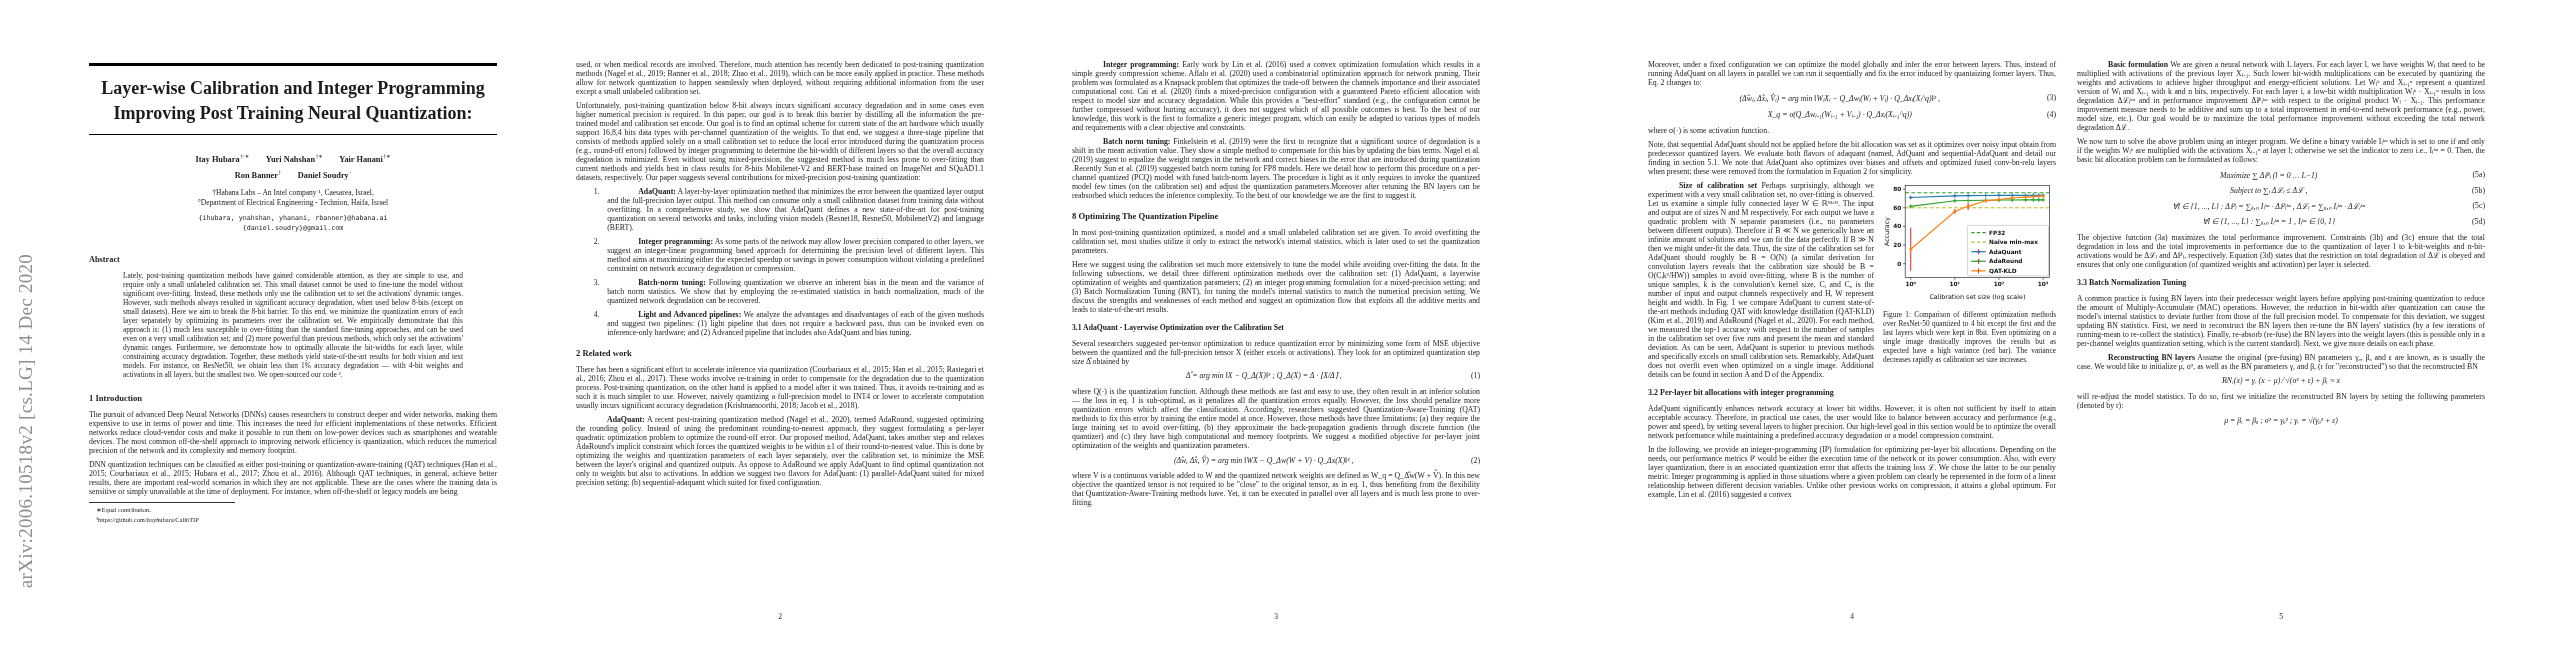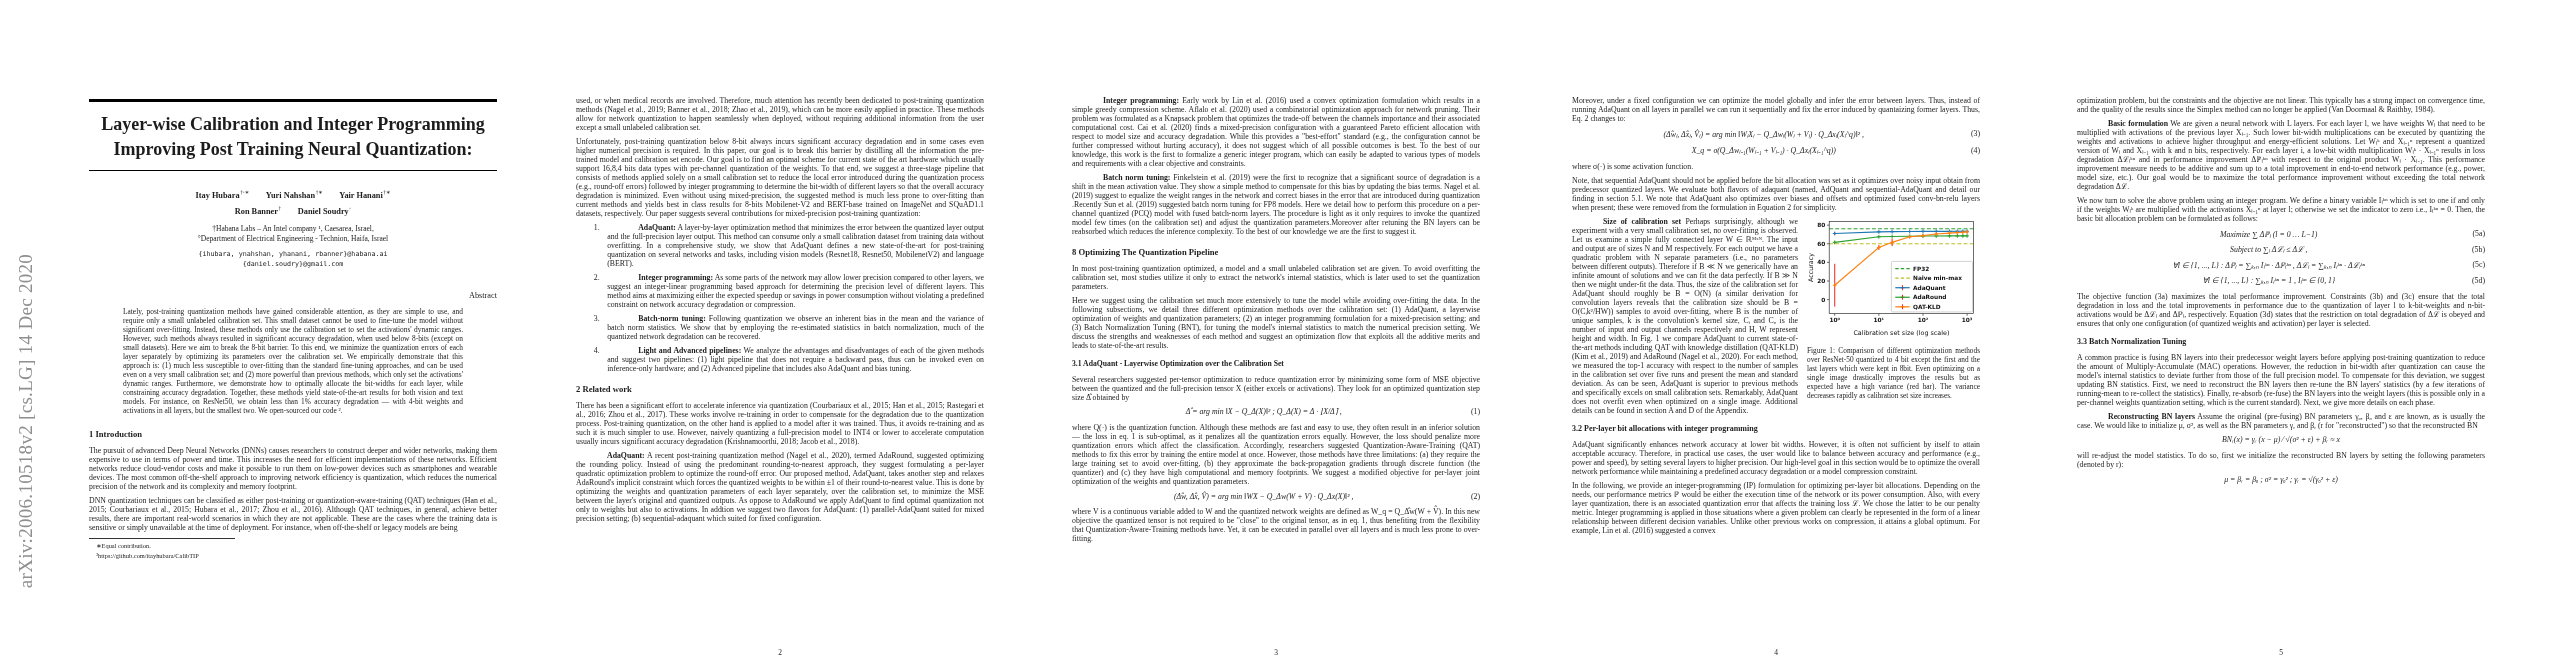--- a/index.html
+++ b/index.html
@@ -1,30 +1,30 @@
 <!DOCTYPE html>
 <html style="font-size:9px"><head>
 <meta charset="utf-8">
 <style>
   html,body{margin:0;padding:0;background:#fff;}
   #canvas{position:relative;width:2576px;height:667px;background:#ffffff;overflow:hidden;
           font-family:"Liberation Serif",serif;color:#1c1c1c;}
   .watermark{position:absolute;left:26px;top:421px;transform:translate(-50%,-50%) rotate(-90deg);
              white-space:nowrap;font-size:19px;color:#8f8f8f;letter-spacing:0.3px;}
-  .pcol{position:absolute;top:0;width:408px;height:481px;margin-top:36px;}
+  .pcol{position:absolute;top:0;width:408px;height:481px;}
   .pcol p,.pcol .body{font-size:7.8px;line-height:9px;text-align:justify;margin:0 0 5px 0;}
   .rule-thick{height:3.3px;background:#000;margin-top:63px;}
   .rule-thin{height:1.1px;background:#000;margin-top:8.3px;}
   .title{margin-top:9.4px;text-align:center;font-weight:700;font-size:18px;line-height:25px;}
   .authrow{text-align:center;}
   .auth{font-weight:700;font-size:8.3px;margin:0 7.2px;}
   .sup{vertical-align:super;font-size:5.3px;font-weight:400;margin-left:0.6px;}
   .affil{text-align:center;font-size:7.5px;line-height:9.4px;}
   .email{text-align:center;font-family:"DejaVu Sans Mono",monospace;font-size:6.7px;line-height:9.4px;}
-  .abshead{margin-top:22px;text-align:right;font-weight:400;font-size:8.3px;}
+  .abshead{margin-top:22px;text-align:left;font-weight:700;font-size:8.3px;}
   .abstract{margin:7.2px 34px 0 34px !important;font-size:7.4px !important;line-height:9px !important;}
   .h-sec{font-size:8.6px;font-weight:700;margin:11px 0 7.2px 0;clear:both;}
   .h-sub{font-size:7.7px;font-weight:700;margin:9px 0 6.7px 0;clear:both;}
   .blead{font-weight:700;padding-left:31px;}
   .fnrule{width:146px;border-top:0.8px solid #333;margin-top:6.7px;}
   .fn{font-size:6.4px;line-height:8.3px;margin:2.2px 0 0 7.2px;}
   .list{margin-left:16.7px;}
   .li{position:relative;padding-left:14.5px;margin:0 0 5px 0;font-size:7.8px;line-height:9px;text-align:justify;}
   .li .num{position:absolute;left:1.1px;}
   .eqrow{display:flex;align-items:center;margin:5.6px 0 6.7px 0;}
@@ -105,21 +105,21 @@
       </div>
     <p>where Q(·) is the quantization function. Although these methods are fast and easy to use, they often result in an inferior solution — the loss in eq. 1 is sub-optimal, as it penalizes all the quantization errors equally. However, the loss should penalize more quantization errors which affect the classification. Accordingly, researchers suggested Quantization-Aware-Training (QAT) methods to fix this error by training the entire model at once. However, those methods have three limitations: (a) they require the large training set to avoid over-fitting, (b) they approximate the back-propagation gradients through discrete function (the quantizer) and (c) they have high computational and memory footprints. We suggest a modified objective for per-layer joint optimization of the weights and quantization parameters.</p>
     <div class="eqrow">
         <span class="eq">(Δ̂w, Δ̂x, V̂) = arg min ‖WX − Q_Δw(W + V) · Q_Δx(X)‖² ,</span>
         <span class="eqlabel">(2)</span>
       </div>
     <p>where V is a continuous variable added to W and the quantized network weights are defined as W_q = Q_Δ̂w(W + V̂). In this new objective the quantized tensor is not required to be "close" to the original tensor, as in eq. 1, thus benefiting from the flexibility that Quantization-Aware-Training methods have. Yet, it can be executed in parallel over all layers and is much less prone to over-fitting.</p>
     <div class="pageno">3</div>
   </div>
 
-  <div class="pcol" style="left:1572px;">
+  <div class="pcol" style="left:1648px;">
     <div style="height:60px;"></div>
     <p>Moreover, under a fixed configuration we can optimize the model globally and infer the error between layers. Thus, instead of running AdaQuant on all layers in parallel we can run it sequentially and fix the error induced by quantaizing former layers. Thus, Eq. 2 changes to:</p>
     <div class="eqrow">
         <span class="eq">(Δ̂wₗ, Δ̂xₗ, V̂ₗ) = arg min ‖WₗXₗ − Q_Δwₗ(Wₗ + Vₗ) · Q_Δxₗ(Xₗ^q)‖² ,</span>
         <span class="eqlabel">(3)</span>
       </div>
     <div class="eqrow">
         <span class="eq">X_q = σ(Q_Δwₗ₋₁(Wₗ₋₁ + Vₗ₋₁) · Q_Δxₗ(Xₗ₋₁^q))</span>
         <span class="eqlabel">(4)</span>
       </div>
@@ -246,21 +246,20 @@
       <span class="blead">Size of calibration set</span><span>   Perhaps surprisingly, although we experiment with a very small calibration set, no over-fitting is observed. Let us examine a simple fully connected layer W ∈ ℝᴹˣᴺ. The input and output are of sizes N and M respectively. For each output we have a quadratic problem with N separate parameters (i.e., no parameters between different outputs). Therefore if B ≪ N we generically have an infinite amount of solutions and we can fit the data perfectly. If B ≫ N then we might under-fit the data. Thus, the size of the calibration set for AdaQuant should roughly be B = O(N) (a similar derivation for convolution layers reveals that the calibration size should be B = O(Cᵢk²/HW)) samples to avoid over-fitting, where B is the number of unique samples, k is the convolution's kernel size, Cᵢ and Cₒ is the number of input and output channels respectively and H, W represent height and width. In Fig. 1 we compare AdaQuant to current state-of-the-art methods including QAT with knowledge distillation (QAT-KLD) (Kim et al., 2019) and AdaRound (Nagel et al., 2020). For each method, we measured the top-1 accuracy with respect to the number of samples in the calibration set over five runs and present the mean and standard deviation. As can be seen, AdaQuant is superior to previous methods and specifically excels on small calibration sets. Remarkably, AdaQuant does not overfit even when optimized on a single image. Additional details can be found in section A and D of the Appendix.</span>
     </div>
     <div class="h-sub" style="font-size:8px;">3.2    Per-layer bit allocations with integer programming</div>
     <p>AdaQuant significantly enhances network accuracy at lower bit widths. However, it is often not sufficient by itself to attain acceptable accuracy. Therefore, in practical use cases, the user would like to balance between accuracy and performance (e.g., power and speed), by setting several layers to higher precision. Our high-level goal in this section would be to optimize the overall network performance while maintaining a predefined accuracy degradation or a model compression constraint.</p>
     <p>In the following, we provide an integer-programming (IP) formulation for optimizing per-layer bit allocations. Depending on the needs, our performance metrics ℙ would be either the execution time of the network or its power consumption. Also, with every layer quantization, there is an associated quantization error that affects the training loss ℒ. We chose the latter to be our penalty metric. Integer programming is applied in those situations where a given problem can clearly be represented in the form of a linear relationship between different decision variables. Unlike other previous works on compression, it attains a global optimum. For example, Lin et al. (2016) suggested a convex</p>
     <div class="pageno">4</div>
   </div>
 
   <div class="pcol" style="left:2077px;">
     <div style="height:60px;"></div>
-    <p>optimization problem, but the constraints and the objective are not linear. This typically has a strong impact on convergence time, and the quality of the results since the Simplex method can no longer be applied (Van Doormaal &amp; Raithby, 1984).</p>
     <p><span class="blead">Basic formulation</span><span>   We are given a neural network with L layers. For each layer l, we have weights Wₗ that need to be multiplied with activations of the previous layer Xₗ₋₁. Such lower bit-width multiplications can be executed by quantizing the weights and activations to achieve higher throughput and energy-efficient solutions. Let Wₗᵏ and Xₗ₋₁ⁿ represent a quantized version of Wₗ and Xₗ₋₁ with k and n bits, respectively. For each layer i, a low-bit width multiplication Wₗᵏ · Xₗ₋₁ⁿ results in loss degradation Δℒₗᵏⁿ and in performance improvement Δℙₗᵏⁿ with respect to the original product Wₗ · Xₗ₋₁. This performance improvement measure needs to be additive and sum up to a total improvement in end-to-end network performance (e.g., power, model size, etc.). Our goal would be to maximize the total performance improvement without exceeding the total network degradation Δℒ.</span></p>
     <p>We now turn to solve the above problem using an integer program. We define a binary variable Iₗᵏⁿ which is set to one if and only if the weights Wₗᵏ are multiplied with the activations Xₗ₋₁ⁿ at layer l; otherwise we set the indicator to zero i.e., Iₗᵏⁿ = 0. Then, the basic bit allocation problem can be formulated as follows:</p>
     <div class="eqrow" style="margin-bottom:3.3px;">
         <span class="eq">Maximize     ∑ Δℙₗ   (l = 0 … L−1)</span>
         <span class="eqlabel">(5a)</span>
       </div>
     <div class="eqrow" style="margin-bottom:3.3px;font-family:Liberation Serif, serif;">
         <span class="eq">Subject to     ∑ₗ Δℒₗ ≤ Δℒ ,</span>
         <span class="eqlabel">(5b)</span>
       </div>

